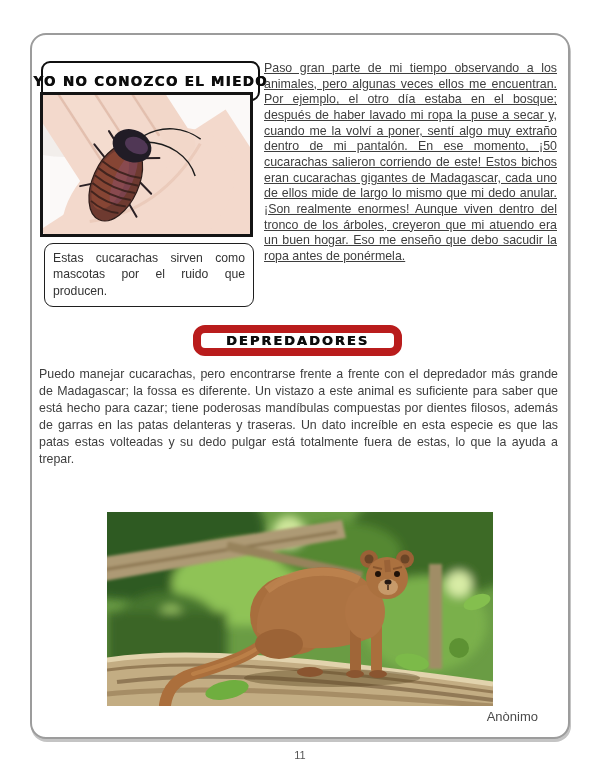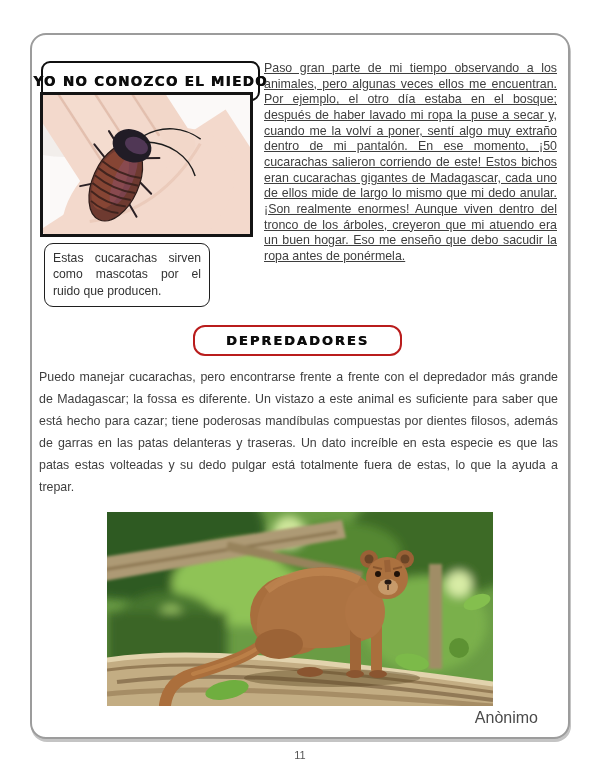--- a/index.html
+++ b/index.html
@@ -23,55 +23,55 @@
     text-shadow:0.5px 0 0 #0d0d0d;
   }
 
   .fig-cockroach {
     position:absolute; left:40px; top:92px; width:213px; height:145px;
     border:3px solid #141414; background:#fbf9f8; overflow:hidden;
   }
   .fig-cockroach svg { display:block; width:100%; height:100%; }
 
   .caption-box {
-    position:absolute; left:44px; top:243px; width:166px; height:64px;
+    position:absolute; left:44px; top:243px; width:210px; height:64px;
     border:1.5px solid #1f1f1f; border-radius:9px; background:#ffffff;
     padding:6px 8px;
   }
   .caption-box p { font-size:12.2px; line-height:16.4px; text-align:justify; color:#333333; }
 
   .intro-text {
     position:absolute; left:264px; top:61px; width:293px;
     font-size:12.4px; line-height:15.65px; text-align:justify; color:#3e3e3e;text-decoration:underline;
   }
 
   .heading-box {
     position:absolute; left:193px; top:325px; width:209px; height:31px;
-    border:2px solid #b91c1c; border-radius:12px; background:#ffffff;
+    border:8px solid #b91c1c; border-radius:12px; background:#ffffff;
     display:flex; align-items:center; justify-content:center;
   }
   .heading-box span {
     font-family:"DejaVu Sans", sans-serif; font-weight:bold; font-size:13px;
     letter-spacing:2px; color:#0d0d0d; text-shadow:0.5px 0 0 #0d0d0d;
   }
 
   .body-text {
     position:absolute; left:39px; top:366px; width:519px;
-    font-size:12.4px; line-height:22px; text-align:justify; color:#3e3e3e;
+    font-size:12.4px; line-height:17px; text-align:justify; color:#3e3e3e;
   }
   .body-text p { margin:0; }
 
   .fig-fossa {
     position:absolute; left:107px; top:512px; width:386px; height:194px;
     overflow:hidden; background:#6a9c44;
   }
   .fig-fossa svg { display:block; width:100%; height:100%; }
 
   .attribution {
-    position:absolute; right:62px; top:709px; font-size:16px; color:#4a4a4a;
+    position:absolute; right:62px; top:709px; font-size:13px; color:#4a4a4a;
   }
 
   .page-number {
     position:absolute; left:0; top:749px; width:600px; text-align:center;
     font-size:11px; color:#555555;
   }
 </style>
 </head>
 <body>
 

